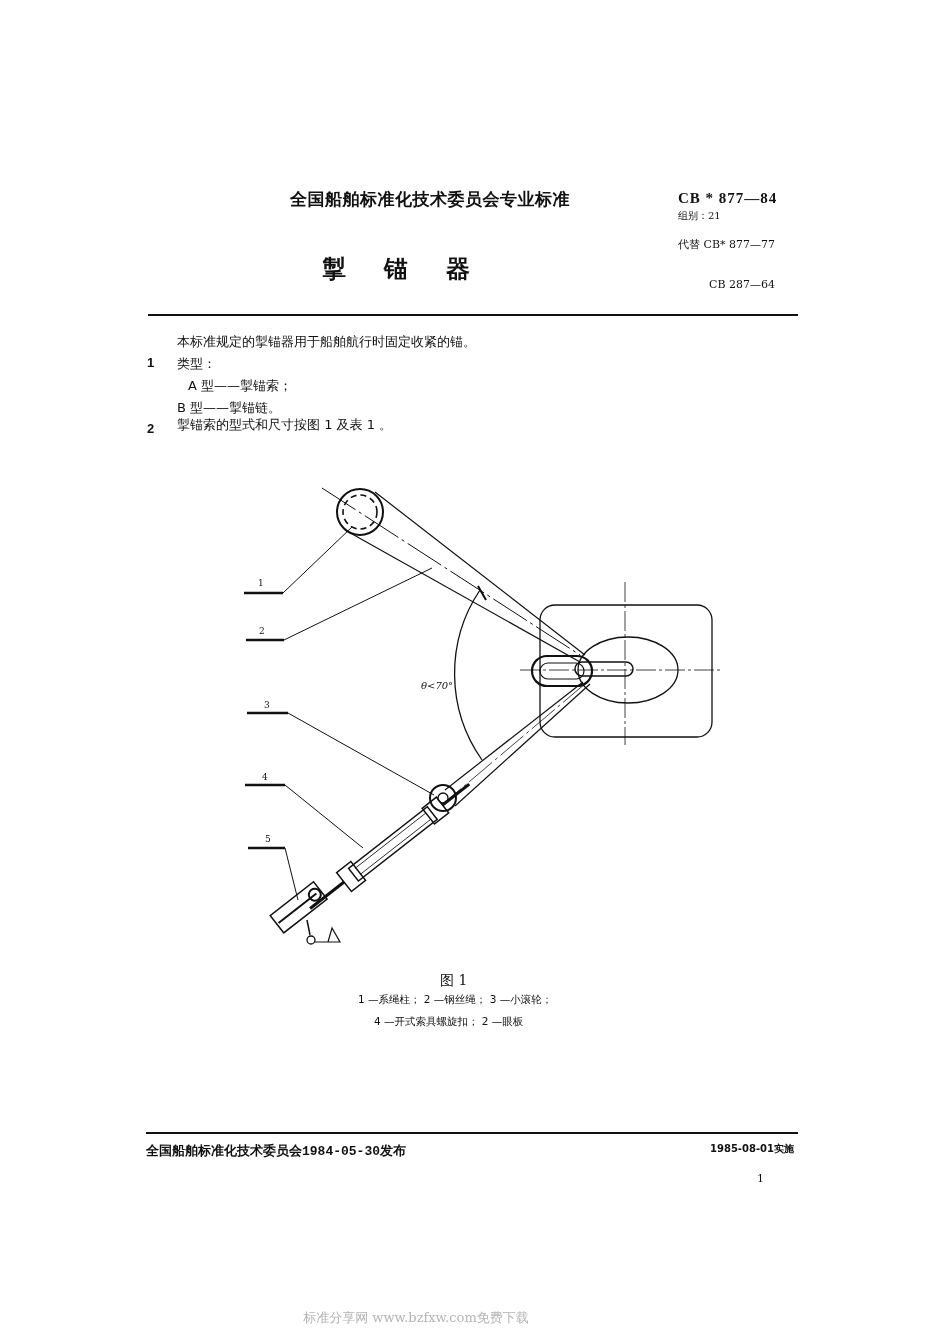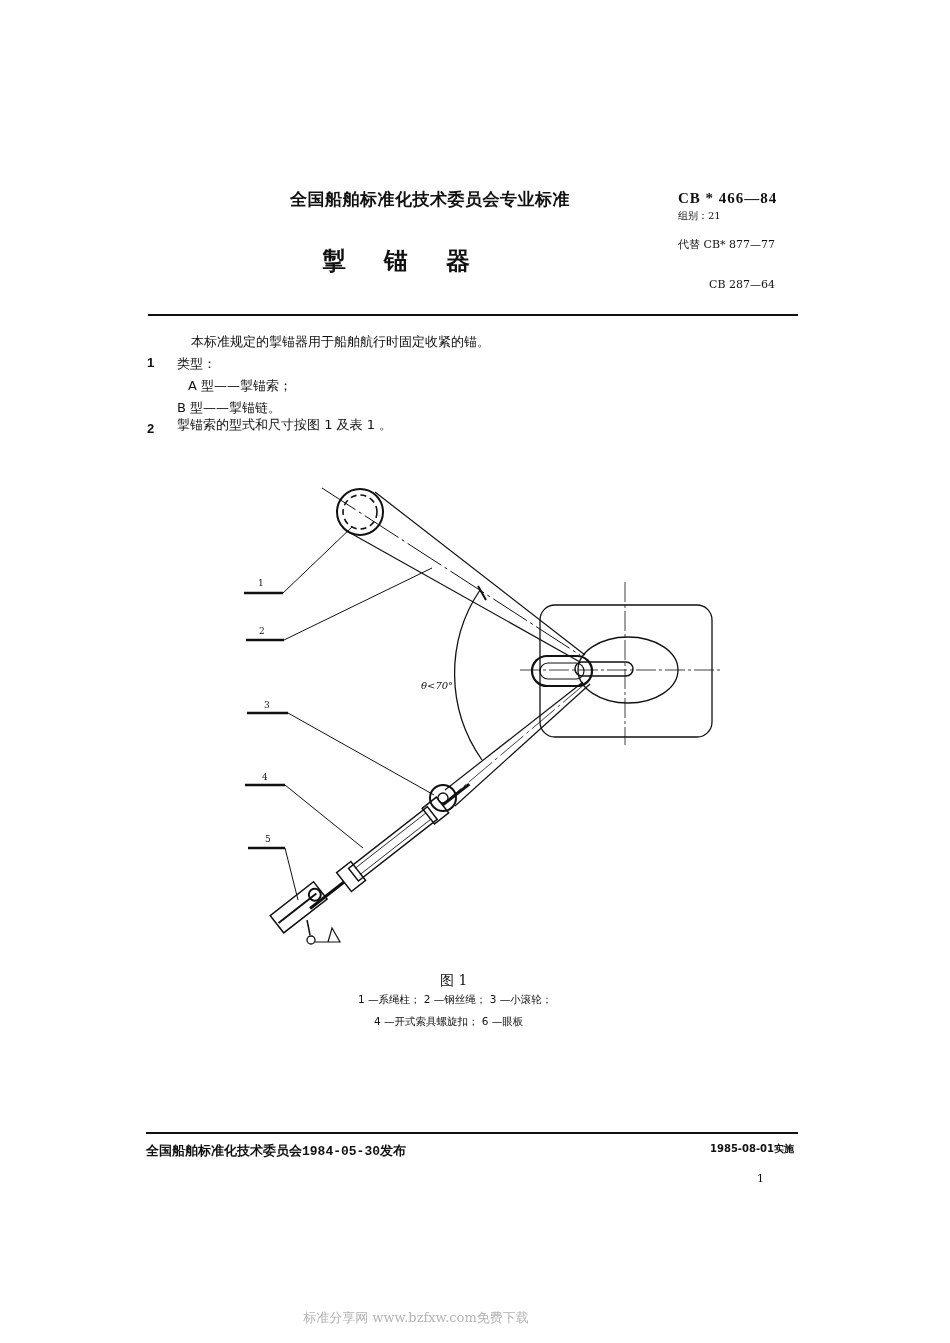--- a/index.html
+++ b/index.html
@@ -2,49 +2,49 @@
 <html><head>
   <meta charset="utf-8">
   <style>
     html, body { margin: 0; padding: 0; background: #ffffff; }
     body { width: 950px; height: 1343px; position: relative; overflow: hidden;
            font-family: "DejaVu Serif", "Liberation Serif", serif; color: #111; }
     .abs { position: absolute; white-space: nowrap; }
     .org-title { left: 266px; top: 188px; font-family: "DejaVu Sans", sans-serif; font-size: 17px; font-weight: bold; letter-spacing: 0.5px; margin-left: 24px; }
     .std-code { left: 678px; top: 190px; font-family: "Liberation Serif", serif; font-size: 15px; font-weight: bold; letter-spacing: 1px; }
     .group { left: 678px; top: 209px; font-size: 10px; }
-    .doc-title { left: 322px; top: 245px; font-family: "DejaVu Sans", sans-serif; font-size: 24px; font-weight: bold; letter-spacing: 38px; text-align: right; }
+    .doc-title { left: 322px; top: 253px; font-family: "DejaVu Sans", sans-serif; font-size: 24px; font-weight: bold; letter-spacing: 38px; text-align: right; }
     .replaces { left: 678px; top: 237px; font-size: 11px; line-height: 16px; }
     .replaces .row2 { padding-left: 31px; margin-top: 24px; }
     .rule-top { left: 148px; top: 314px; width: 650px; height: 2px; background: #111; }
     .rule-bottom { left: 146px; top: 1132px; width: 652px; height: 2px; background: #111; }
     .body-text { font-family: "DejaVu Sans", sans-serif; font-size: 13px; }
     .num { font-family: "Liberation Sans", sans-serif; font-weight: bold; font-size: 13px; }
     .fig-caption { left: 440px; top: 972px; font-size: 14px; }
     .legend { font-size: 10.5px; font-family: "DejaVu Sans", sans-serif; text-align: right; }
     .footer-left { left: 146px; top: 1142px; font-family: Liberation Mono, monospace; font-size: 13px; font-weight: bold; }
     .footer-right { right: 156px; top: 1142px; font-family: "DejaVu Sans", sans-serif; font-size: 10px; font-weight: bold; }
     .page-num { left: 757px; top: 1172px; font-size: 11px; }
     .watermark { left: 0; width: 832px; top: 1309px; text-align: center; font-size: 13px; color: #b4b4b4; }
     svg.figure { position: absolute; left: 230px; top: 475px; }
   </style>
 </head>
 <body>
 
 <div class="abs org-title">全国船舶标准化技术委员会专业标准</div>
-<div class="abs std-code">CB * 466—84</div>
+<div class="abs std-code">CB * 877—84</div>
 <div class="abs group">组别：21</div>
 <div class="abs doc-title">掣锚器</div>
 <div class="abs replaces">
   <div><span>代替</span> <span>CB* 877—77</span></div>
   <div class="row2">CB  287—64</div>
 </div>
 <div class="abs rule-top"></div>
 
-<div class="abs body-text" style="left:177px; top:333px;margin-left:14px;">本标准规定的掣锚器用于船舶航行时固定收紧的锚。</div>
+<div class="abs body-text" style="left:177px; top:333px;">本标准规定的掣锚器用于船舶航行时固定收紧的锚。</div>
 <div class="abs num" style="left:147px; top:355px;">1</div>
 <div class="abs body-text" style="left:177px; top:355px;">类型：</div>
 <div class="abs body-text" style="left:188px; top:377px;">A 型——掣锚索；</div>
 <div class="abs body-text" style="left:177px; top:399px;">B 型——掣锚链。</div>
 <div class="abs num" style="left:147px; top:421px;">2</div>
 <div class="abs body-text" style="left:177px; top:416px;text-align:right;">掣锚索的型式和尺寸按图 1 及表 1 。</div>
 
 <svg class="figure" width="500" height="490" viewBox="230 475 500 490" xmlns="http://www.w3.org/2000/svg" fill="none" stroke="#111">
 
   <circle cx="360" cy="512" r="23" stroke-width="2"></circle>
@@ -107,20 +107,20 @@
   <line x1="285" y1="848" x2="298" y2="900" stroke-width="1"></line>
   <text x="258" y="586" font-size="9" fill="#111" stroke="none" font-family="DejaVu Serif, serif">1</text>
   <text x="259" y="634" font-size="9" fill="#111" stroke="none" font-family="DejaVu Serif, serif">2</text>
   <text x="264" y="708" font-size="9" fill="#111" stroke="none" font-family="DejaVu Serif, serif">3</text>
   <text x="262" y="780" font-size="9" fill="#111" stroke="none" font-family="DejaVu Serif, serif">4</text>
   <text x="265" y="842" font-size="9" fill="#111" stroke="none" font-family="DejaVu Serif, serif">5</text>
 </svg>
 
 <div class="abs fig-caption">图 1</div>
 <div class="abs legend" style="left:358px; top:993px;">1 —系绳柱； 2 —钢丝绳； 3 —小滚轮；</div>
-<div class="abs legend" style="left:374px; top:1015px;">4 —开式索具螺旋扣； 6 —眼板</div>
+<div class="abs legend" style="left:374px; top:1015px;">4 —开式索具螺旋扣； 2 —眼板</div>
 
 <div class="abs rule-bottom"></div>
 <div class="abs footer-left">全国船舶标准化技术委员会1984-05-30发布</div>
 <div class="abs footer-right">1985-08-01实施</div>
 <div class="abs page-num">1</div>
 
 <div class="abs watermark">标准分享网 www.bzfxw.com免费下载</div>
 
 </body></html>

